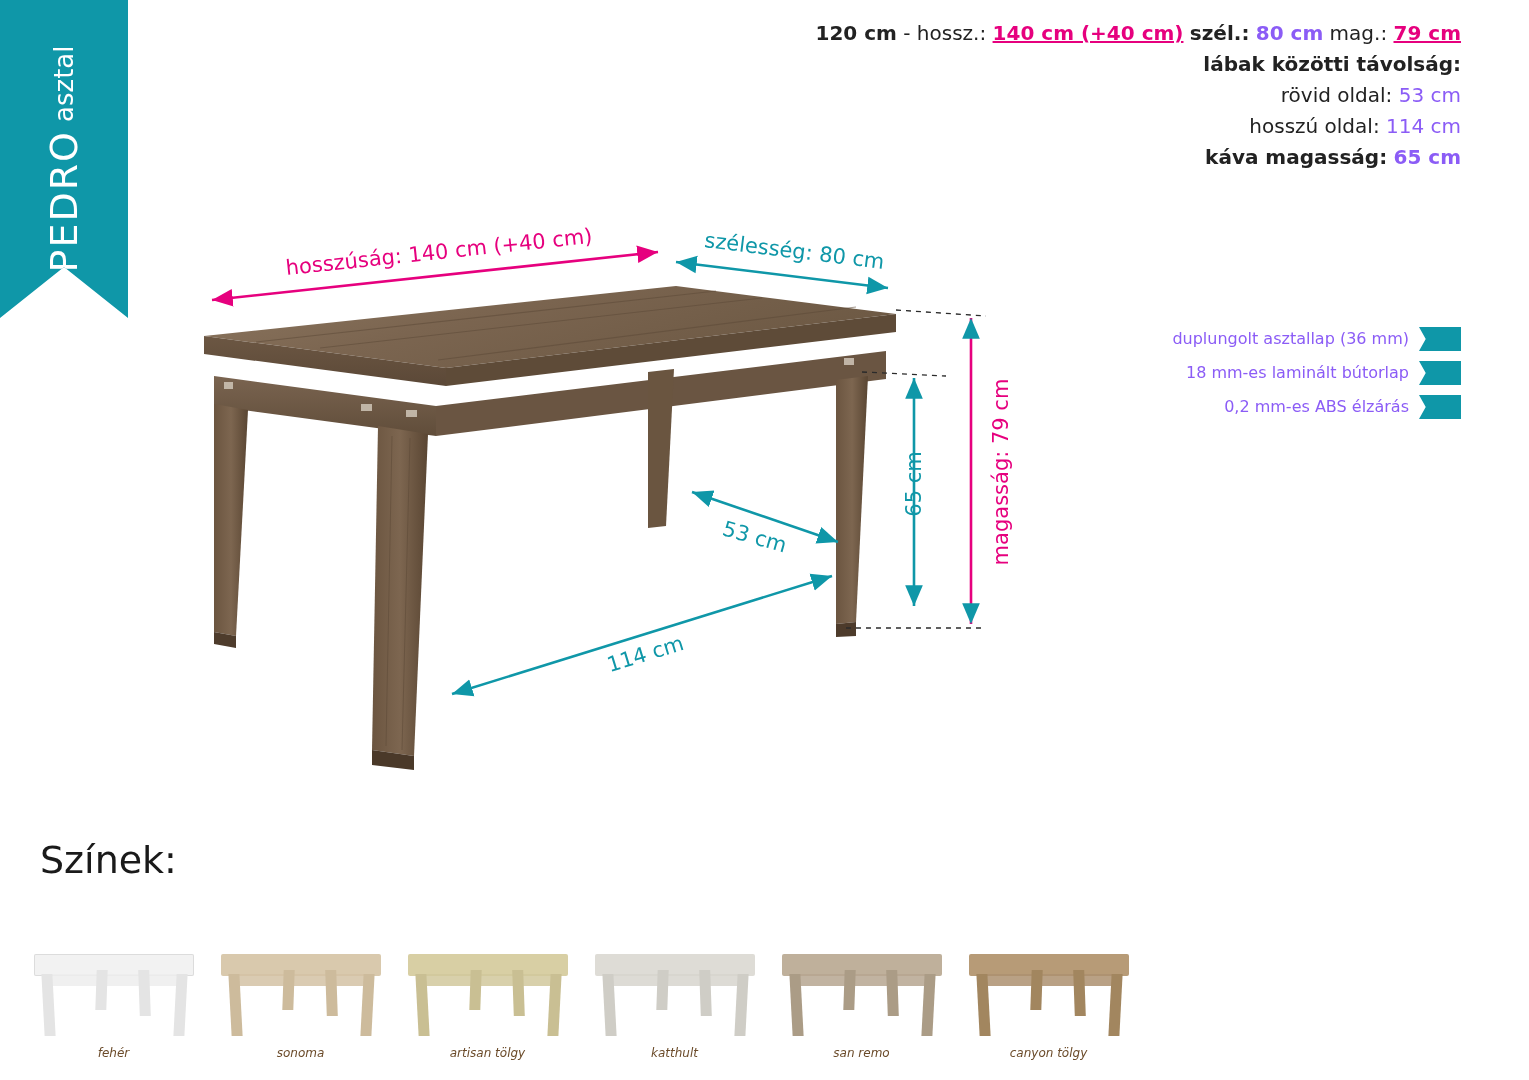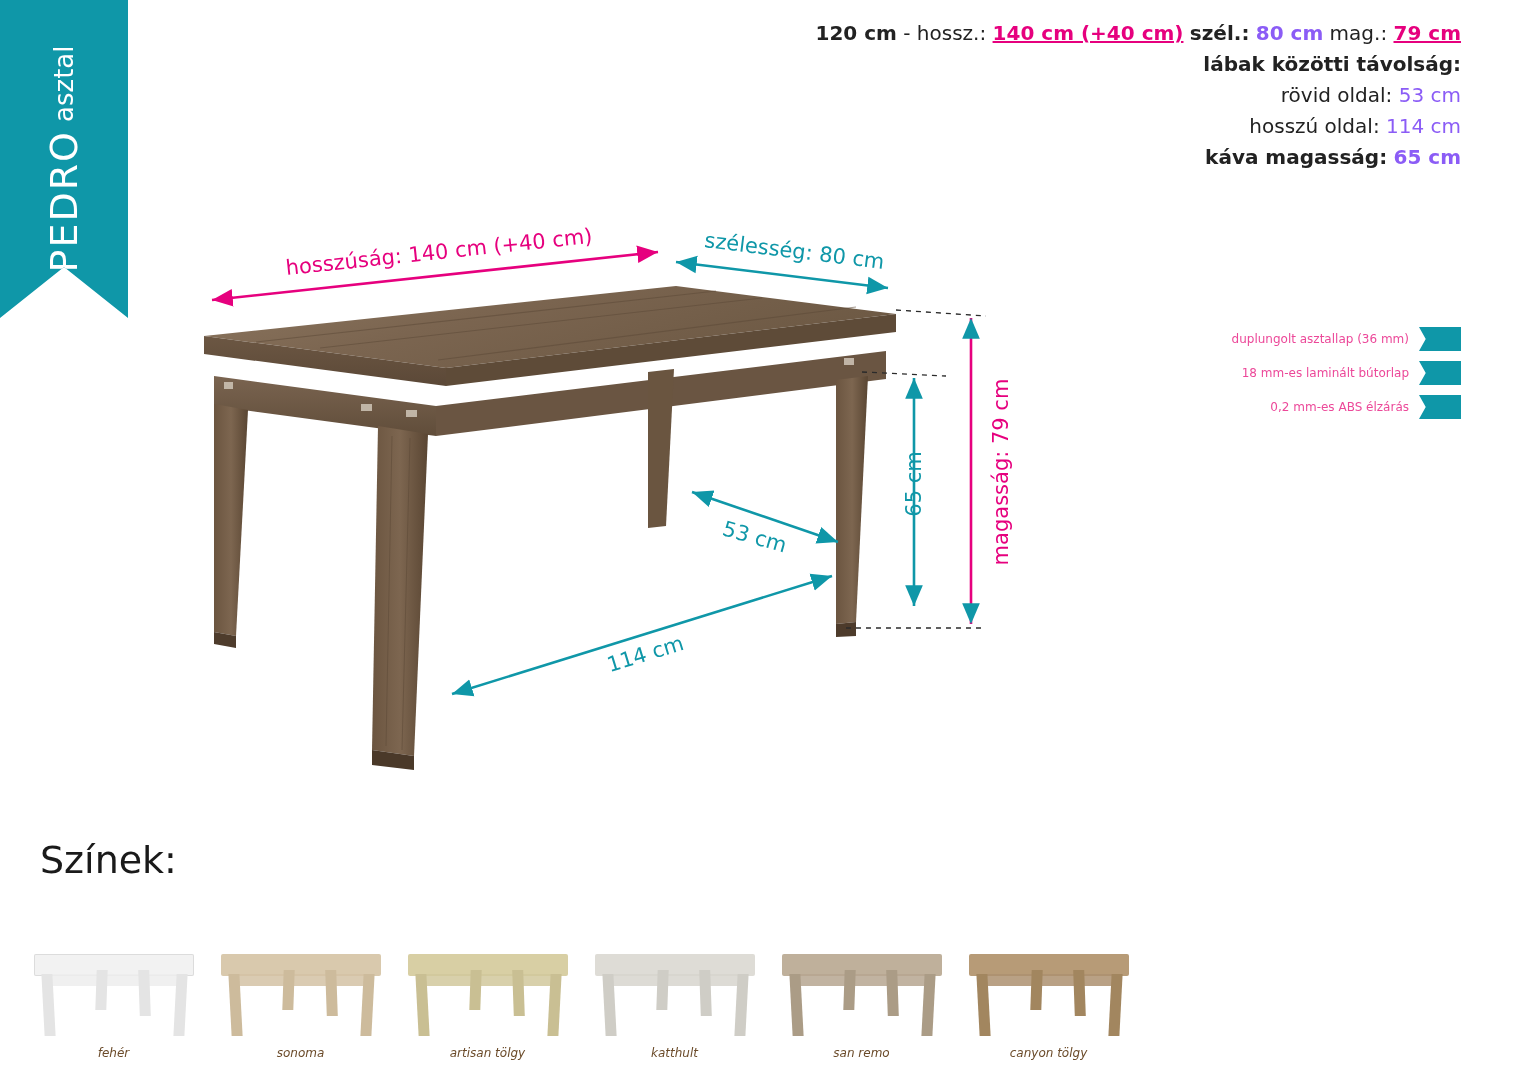--- a/index.html
+++ b/index.html
@@ -32,21 +32,21 @@
     font-size:36px;font-weight:bold;color:#1a1a1a;margin-bottom:18px;
   }
   .spec-line{font-size:20px;line-height:31px;}
   .b{font-weight:bold;}
   .pink{color:#e6007e;text-decoration:underline;}
   .teal{color:#8b5cf6;}
 
   
   .materials{
     position:absolute;right:68px;top:322px;width:700px;text-align:left;
-    font-size:12px;color:#ec4899;line-height:34px;
+    font-size:16px;color:#8b5cf6;line-height:34px;
   }
   .mat-row{display:flex;justify-content:flex-end;align-items:center;gap:10px;}
   .mat-flag{
     width:42px;height:24px;background:#0f97a8;flex:0 0 auto;
     clip-path:polygon(0 0,100% 0,100% 100%,0 100%,16% 50%);
   }
 
   
   .stage{position:absolute;left:0;top:0;width:1060px;height:810px;}
 

